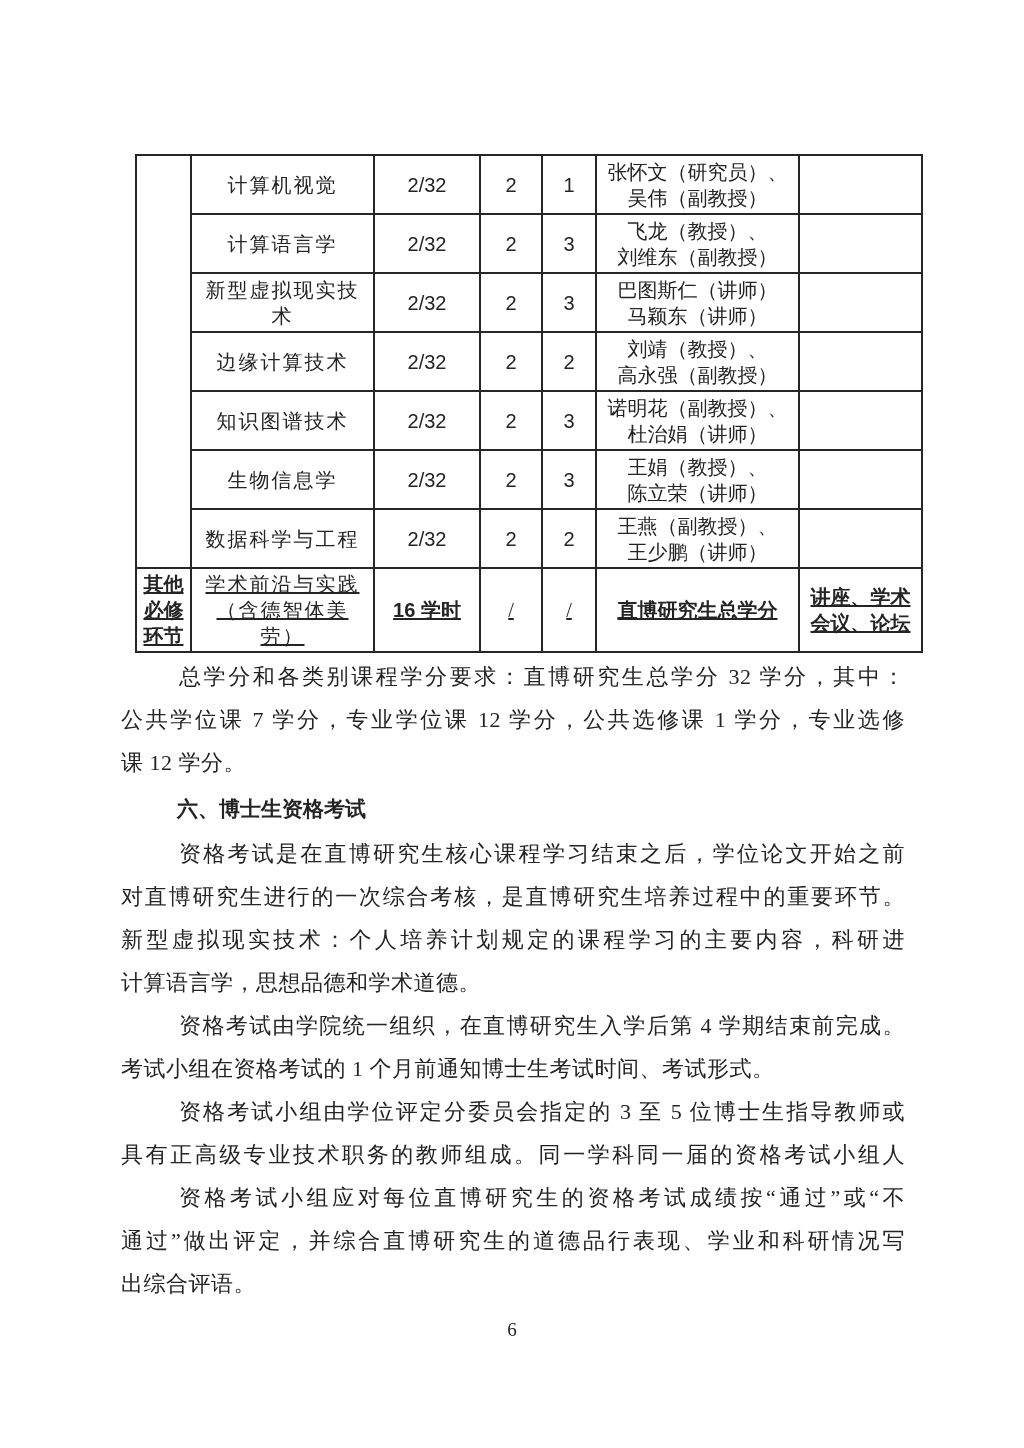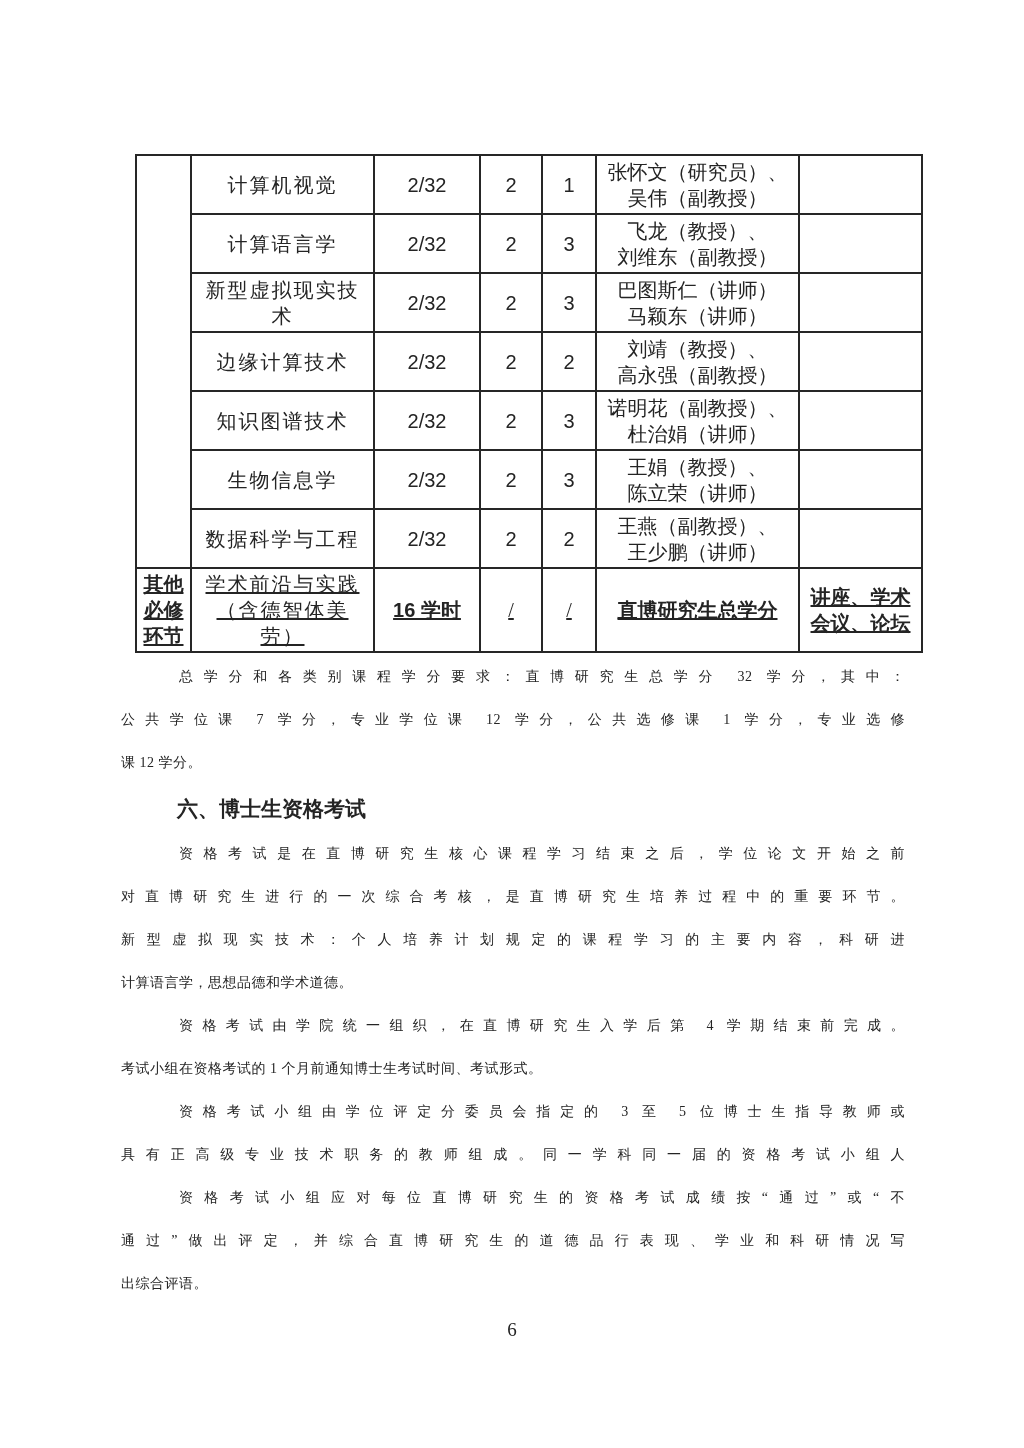--- a/index.html
+++ b/index.html
@@ -65,21 +65,21 @@
   .bold { font-weight: bold; }
   .serif-cell { font-family: "Liberation Serif", "DejaVu Serif", serif; }
   
   .text-block {
     position: absolute;
     left: 121px;
     top: 655px;
     width: 784px;
   }
   .pline {
-    font-size: 14px;
+    font-size: 22px;
     line-height: 43px;
     text-align: justify;
     text-align-last: justify;
     letter-spacing: 0.5px;
   }
   .pline.first { text-indent: 58px; }
   .pline.end { text-align-last: left; }
   .sec-head {
     font-family: "Liberation Sans", "DejaVu Sans", sans-serif;
     font-weight: bold;

